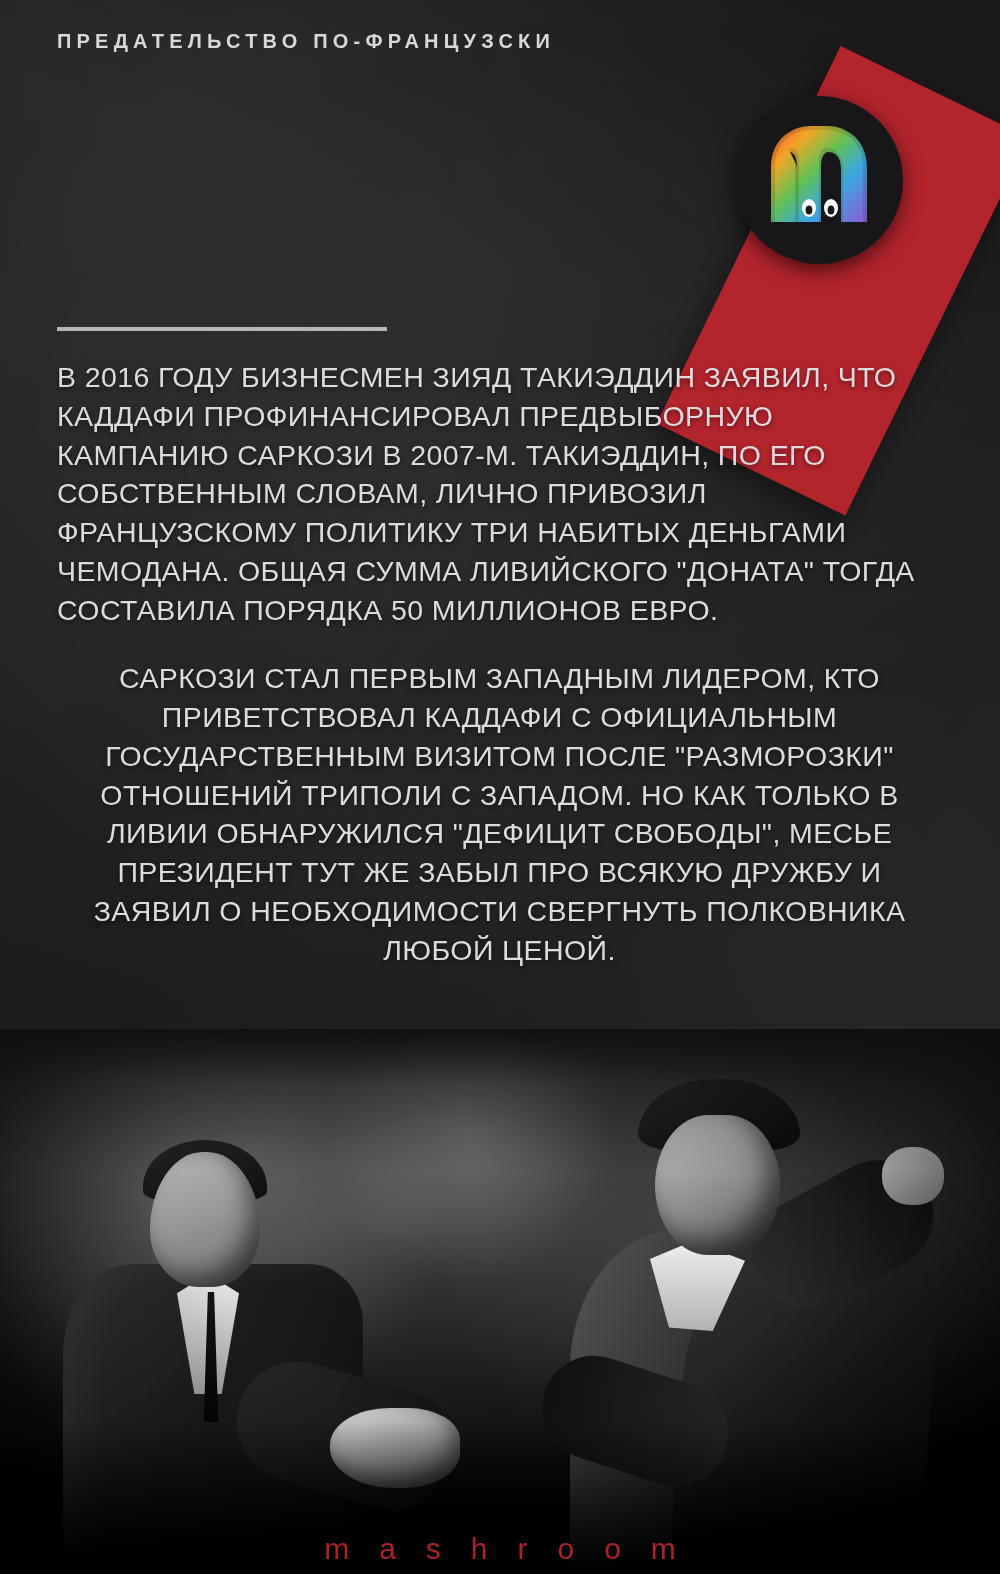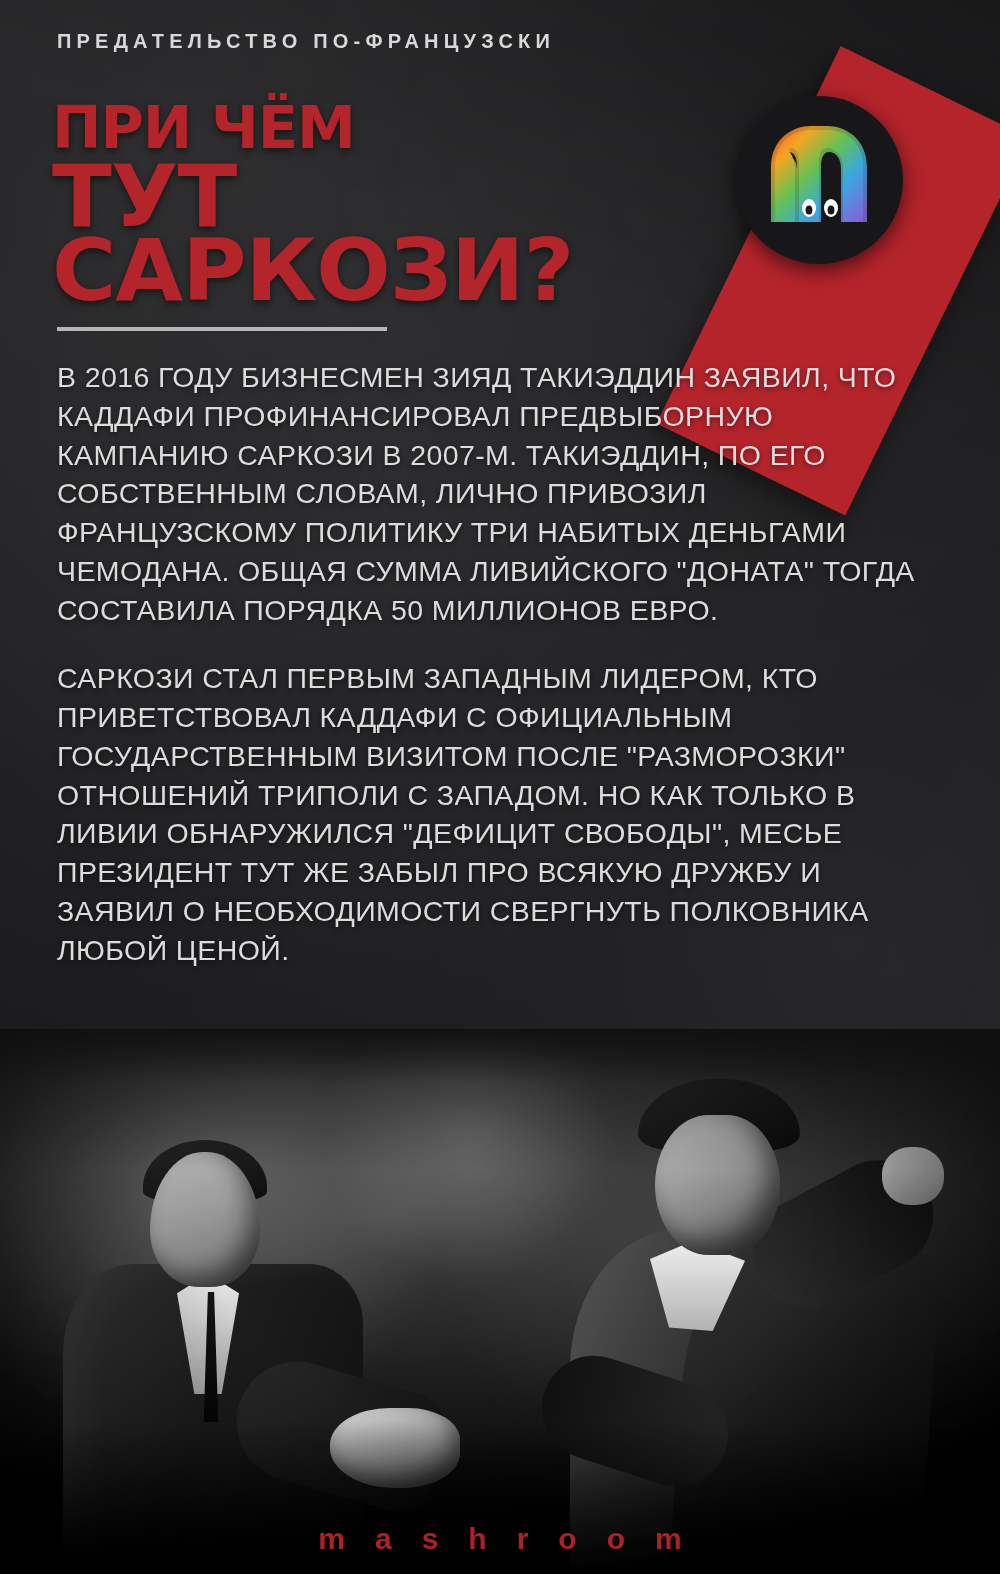--- a/index.html
+++ b/index.html
@@ -99,21 +99,21 @@
   .body p {
     margin: 0 0 30px 0;
     font-size: 28.5px;
     line-height: 1.36;
     letter-spacing: .4px;
     font-weight: 400;
     text-transform: uppercase;
     color: #dcdcde;
     text-shadow: 0 2px 5px rgba(0,0,0,.5);
   }
-  .body p:last-child { margin-bottom: 4px; }
+  .body p:last-child { margin-bottom: 4px; text-align: center; }
 
   
   .ribbon {
     position: absolute;
     right: -40px;
     top: 92px;
     width: 210px;
     height: 420px;
     background: #b4242b;
     transform: rotate(26deg);
@@ -268,24 +268,24 @@
     background: linear-gradient(150deg,#ded9d2,#9a958f 60%,#5f5c58);
     box-shadow: inset -8px -10px 20px rgba(0,0,0,.45);
     filter: grayscale(1);
   }
 
   
   .footer {
     position: absolute;
     left: 0;
     right: 0;
-    bottom: 18px;
+    bottom: 8px;
     text-align: center;
     color: #b4242b;
-    font-weight: 700;
+    font-weight: 400;
     font-size: 30px;
     letter-spacing: 30px;
     text-indent: 30px;
     opacity: .95;
   }
 </style>
 </head>
 <body>
 
 <div class="poster">
@@ -316,24 +316,20 @@
         <ellipse cx="74" cy="112" rx="7" ry="9"></ellipse>
         <ellipse cx="96" cy="112" rx="7" ry="9"></ellipse>
       </g>
       <g fill="#17171a">
         <ellipse cx="74" cy="114" rx="3.4" ry="4.6"></ellipse>
         <ellipse cx="96" cy="114" rx="3.4" ry="4.6"></ellipse>
       </g>
     </svg>
   </div>
 
-  <div class="headline">
-    <div class="l1">При чём</div>
-    <div class="l2">тут Саркози?</div>
-  </div>
 
   <div class="rule"></div>
 
   <div class="body">
     <p>В 2016 году бизнесмен Зияд Такиэддин заявил, что Каддафи профинансировал предвыборную кампанию Саркози в 2007-м. Такиэддин, по его собственным словам, лично привозил французскому политику три набитых деньгами чемодана. Общая сумма ливийского "доната" тогда составила порядка 50 миллионов евро.</p>
     <p>Саркози стал первым западным лидером, кто приветствовал Каддафи с официальным государственным визитом после "разморозки" отношений Триполи с Западом. Но как только в Ливии обнаружился "дефицит свободы", месье президент тут же забыл про всякую дружбу и заявил о необходимости свергнуть полковника любой ценой.</p>
   </div>
 
   <div class="photo">
     <div class="blurbg"></div>

